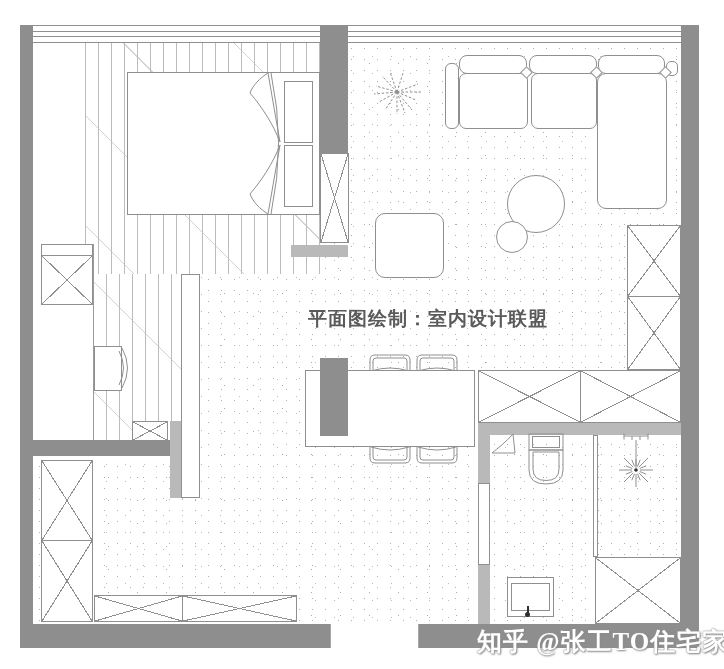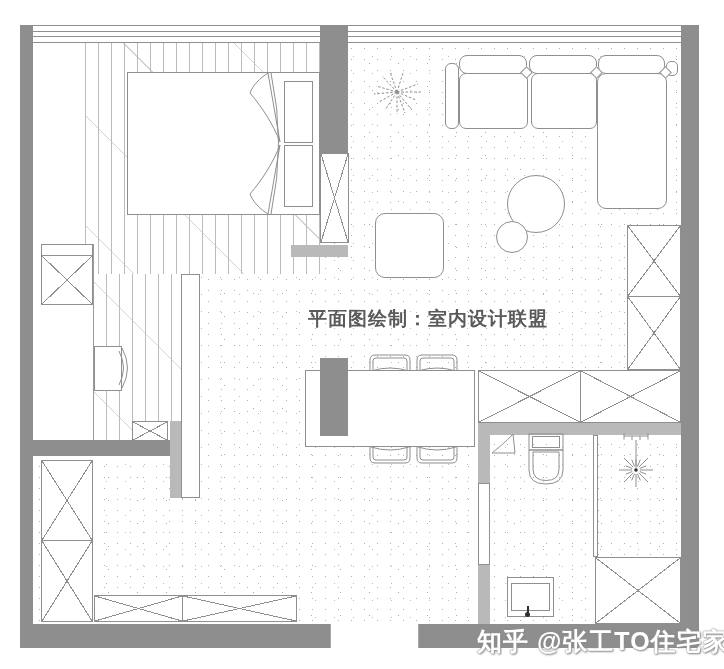--- a/index.html
+++ b/index.html
@@ -1,18 +1,18 @@
 <!DOCTYPE html>
 <html style="--wall-dark: #8e8e8e; --wall-light: #b9b9b9; --line: #8f8f8f; --caption: #5a5a5a; --watermark: #ffffff;"><head>
 <meta charset="utf-8">
 <style>
   html,body{margin:0;padding:0;background:#fff;}
   .plan{
     position:relative;width:724px;height:669px;background:#fff;overflow:hidden;
-    font-family:Liberation Sans, sans-serif;
+    font-family:Liberation Serif, serif;
   }
   .abs{position:absolute;box-sizing:border-box;}
   .box{position:absolute;box-sizing:border-box;background:#fff;border:1px solid var(--line,#8f8f8f);}
   .xbox{
     position:absolute;box-sizing:border-box;background-color:#fff;border:1px solid var(--line,#8f8f8f);
     background-image:
       linear-gradient(to top right,transparent calc(50% - .5px),var(--line,#8f8f8f) calc(50% - .5px),var(--line,#8f8f8f) calc(50% + .5px),transparent calc(50% + .5px)),
       linear-gradient(to bottom right,transparent calc(50% - .5px),var(--line,#8f8f8f) calc(50% - .5px),var(--line,#8f8f8f) calc(50% + .5px),transparent calc(50% + .5px));
   }
   .wdark{position:absolute;background:var(--wall-dark,#8e8e8e);}

